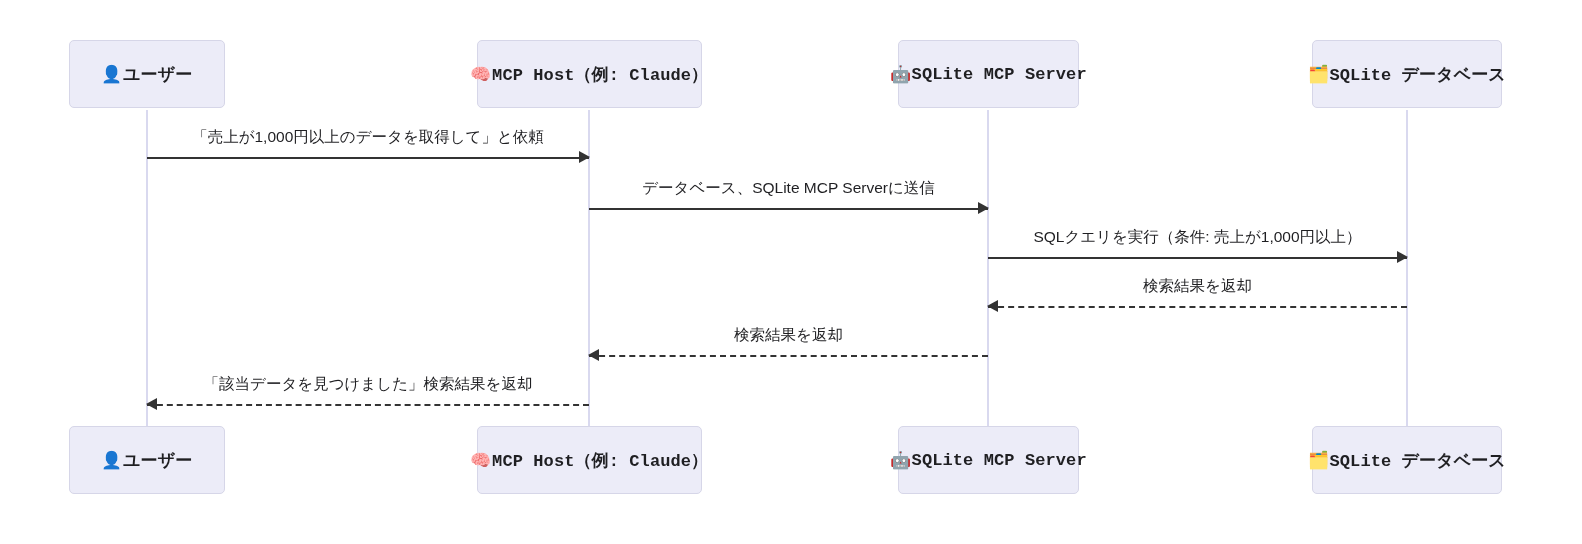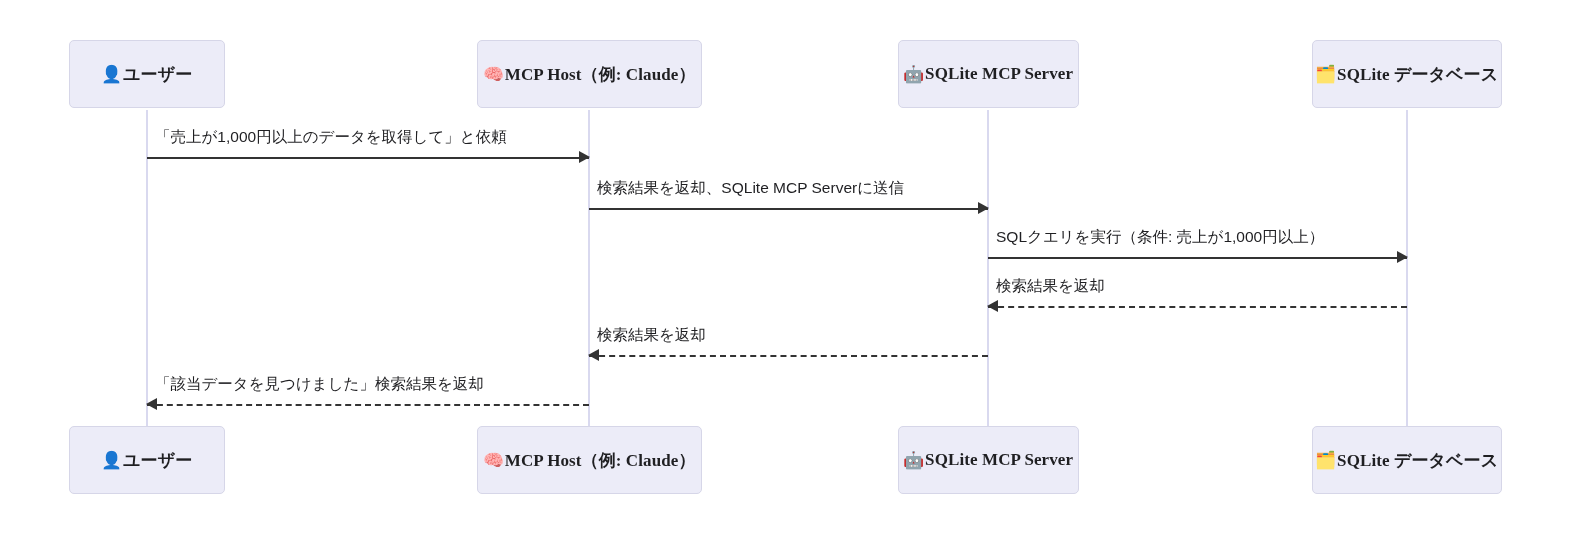--- a/index.html
+++ b/index.html
@@ -42,21 +42,21 @@
     letter-spacing: 0.1px;
     white-space: nowrap;
   }
   .participant-box .emoji {
     font-size: 17px;
     line-height: 1;
     margin-right: 0px;
     font-family: "DejaVu Sans", sans-serif;
   }
   .participant-box .plabel {
-    font-family: Liberation Serif, serif;
+    font-family: Liberation Mono, monospace;
   }
 
   
   .msg {
     position: absolute;
     height: 0;
   }
   .msg-line {
     position: absolute;
     left: 0;
@@ -84,26 +84,25 @@
     left: -1px;
     border-top: 6px solid transparent;
     border-bottom: 6px solid transparent;
     border-right: 11px solid #333333;
   }
   .msg-label {
     position: absolute;
     bottom: 9px;
     left: 0;
     width: 100%;
-    text-align: left;
+    text-align: center;
     font-size: 15.5px;
     color: #1f1f22;
     white-space: nowrap;
     font-family: "Liberation Sans", "DejaVu Sans", sans-serif;
-    padding-left: 8px;
   }
 </style>
 </head>
 <body>
 
 <div id="diagram-root">
   <div id="lifelines-layer">
       <div class="lifeline" style="left: 146px;"></div>
       <div class="lifeline" style="left: 588px;"></div>
       <div class="lifeline" style="left: 987px;"></div>
@@ -129,21 +128,21 @@
     </div>
   <div id="messages-layer">
       <div class="msg" style="left: 147px; width: 442px; top: 157px;">
         <div class="msg-line"></div>
         <div class="arrowhead right"></div>
         <div class="msg-label">「売上が1,000円以上のデータを取得して」と依頼</div>
       </div>
       <div class="msg" style="left: 589px; width: 399px; top: 208px;">
         <div class="msg-line"></div>
         <div class="arrowhead right"></div>
-        <div class="msg-label">検索結果を返却、SQLite MCP Serverに送信</div>
+        <div class="msg-label">データベース、SQLite MCP Serverに送信</div>
       </div>
       <div class="msg" style="left: 988px; width: 419px; top: 257px;">
         <div class="msg-line"></div>
         <div class="arrowhead right"></div>
         <div class="msg-label">SQLクエリを実行（条件: 売上が1,000円以上）</div>
       </div>
       <div class="msg" style="left: 988px; width: 419px; top: 306px;">
         <div class="msg-line dashed"></div>
         <div class="arrowhead left"></div>
         <div class="msg-label">検索結果を返却</div>

